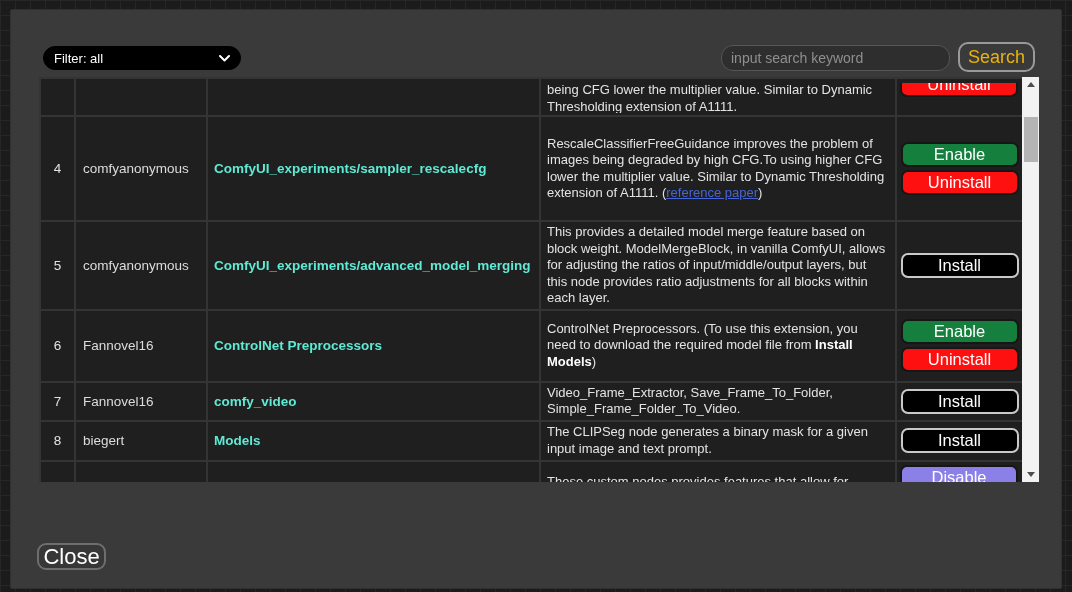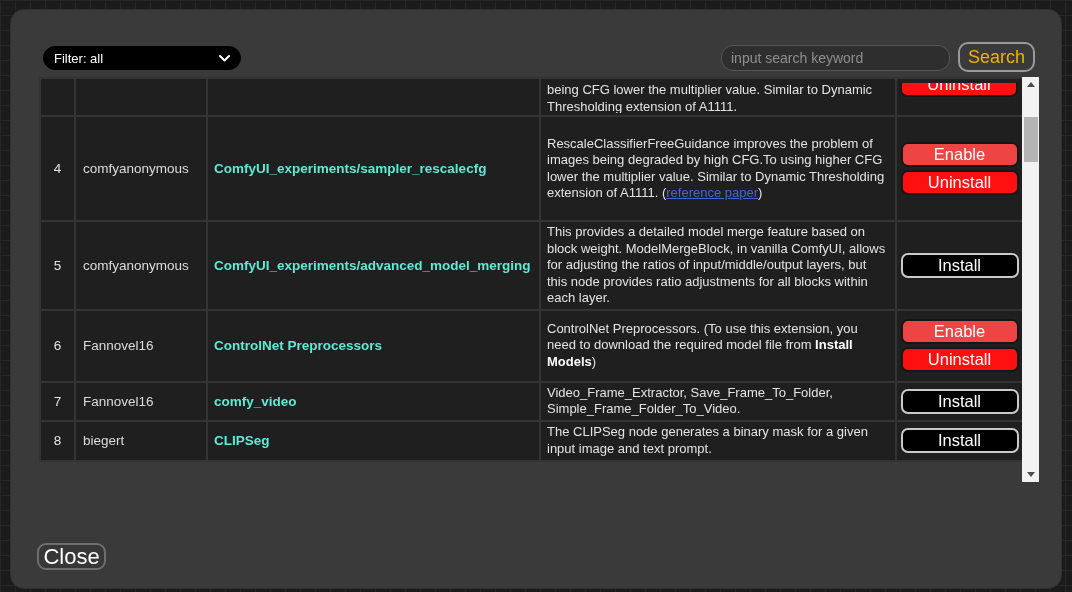--- a/index.html
+++ b/index.html
@@ -10,21 +10,21 @@
     background-image:
       linear-gradient(#262626 1px, transparent 1px),
       linear-gradient(90deg, #262626 1px, transparent 1px);
     background-size:15px 15px;
   }
   .stage{position:relative;width:1072px;height:592px;}
 
   
   .dialog{
     position:absolute;left:10px;top:9px;width:1052px;height:580px;
-    background:#3a3a3a;border-radius:14px;border:1px solid #303030;
+    background:#3a3a3a;border-radius:2px;border:1px solid #303030;
     box-sizing:border-box;
   }
 
   
   .filter-select{
     position:absolute;left:32px;top:36px;width:198px;height:24px;
     background:#000;border:1px solid #000;border-radius:12px;
     color:#fff;font-size:13px;display:flex;align-items:center;
     padding:0 10px;box-sizing:border-box;cursor:default;
   }
@@ -67,21 +67,21 @@
   }
   .desc-link{color:#4665d9;text-decoration:underline;cursor:pointer;}
   .bold{font-weight:bold;color:#fff;}
 
   .btn{
     display:block;width:118px;height:25px;margin:3px auto;
     border-radius:7px;font-size:16.5px;line-height:21px;text-align:center;
     color:#fff;border:2px solid #161616;box-sizing:border-box;
     font-family:"Liberation Sans", sans-serif;padding:0;
   }
-  .btn-enable{background:#ef4444;}
+  .btn-enable{background:#15803d;}
   .btn-uninstall{background:#ff1010;}
   .btn-install{background:#000;border-color:#c9c9c9;}
   .btn-disable{background:#8b7fe8;}
 
   
   .cliptop-desc{height:31px;overflow:hidden;padding-top:1px;}
   .cliptop-act{position:relative;height:29px;overflow:hidden;}
   .cliptop-act .btn{position:absolute;top:-11px;left:3px;margin:0;}
   .clipbox{position:relative;height:27px;overflow:hidden;}
   .clipbox .bottomline{position:absolute;bottom:0;left:0;white-space:nowrap;}
@@ -207,30 +207,49 @@
           </td>
           <td class="c-act">
             <button class="btn btn-install">Install</button>
           </td>
         </tr>
 
         <tr style="height:40px;">
           <td class="c-num">8</td>
           <td class="c-author">biegert</td>
           <td class="c-name">
-            <a class="name-link">CLIPSeg</a>
+            <a class="name-link">Models</a>
           </td>
           <td class="c-desc">
             <span>The CLIPSeg node generates a binary mask for a given input image and text prompt.</span>
           </td>
           <td class="c-act">
             <button class="btn btn-install">Install</button>
           </td>
         </tr>
 
+        <tr style="height:33px;">
+          <td class="c-num"></td>
+          <td class="c-author">
+            <div class="clipbox"></div>
+          </td>
+          <td class="c-name">
+            <div class="clipbox"></div>
+          </td>
+          <td class="c-desc">
+            <div class="clipbox">
+                  <span class="bottomline">These custom nodes provides features that allow for</span>
+                </div>
+          </td>
+          <td class="c-act">
+            <div class="clipbot-act">
+              <button class="btn btn-disable">Disable</button>
+            </div>
+          </td>
+        </tr>
       </tbody>
         </table>
 
       <div class="sb">
         <div class="sb-btn sb-up">
             <div class="tri-up"></div>
           </div>
         <div class="sb-thumb"></div>
         <div class="sb-btn sb-down">
             <div class="tri-down"></div>

